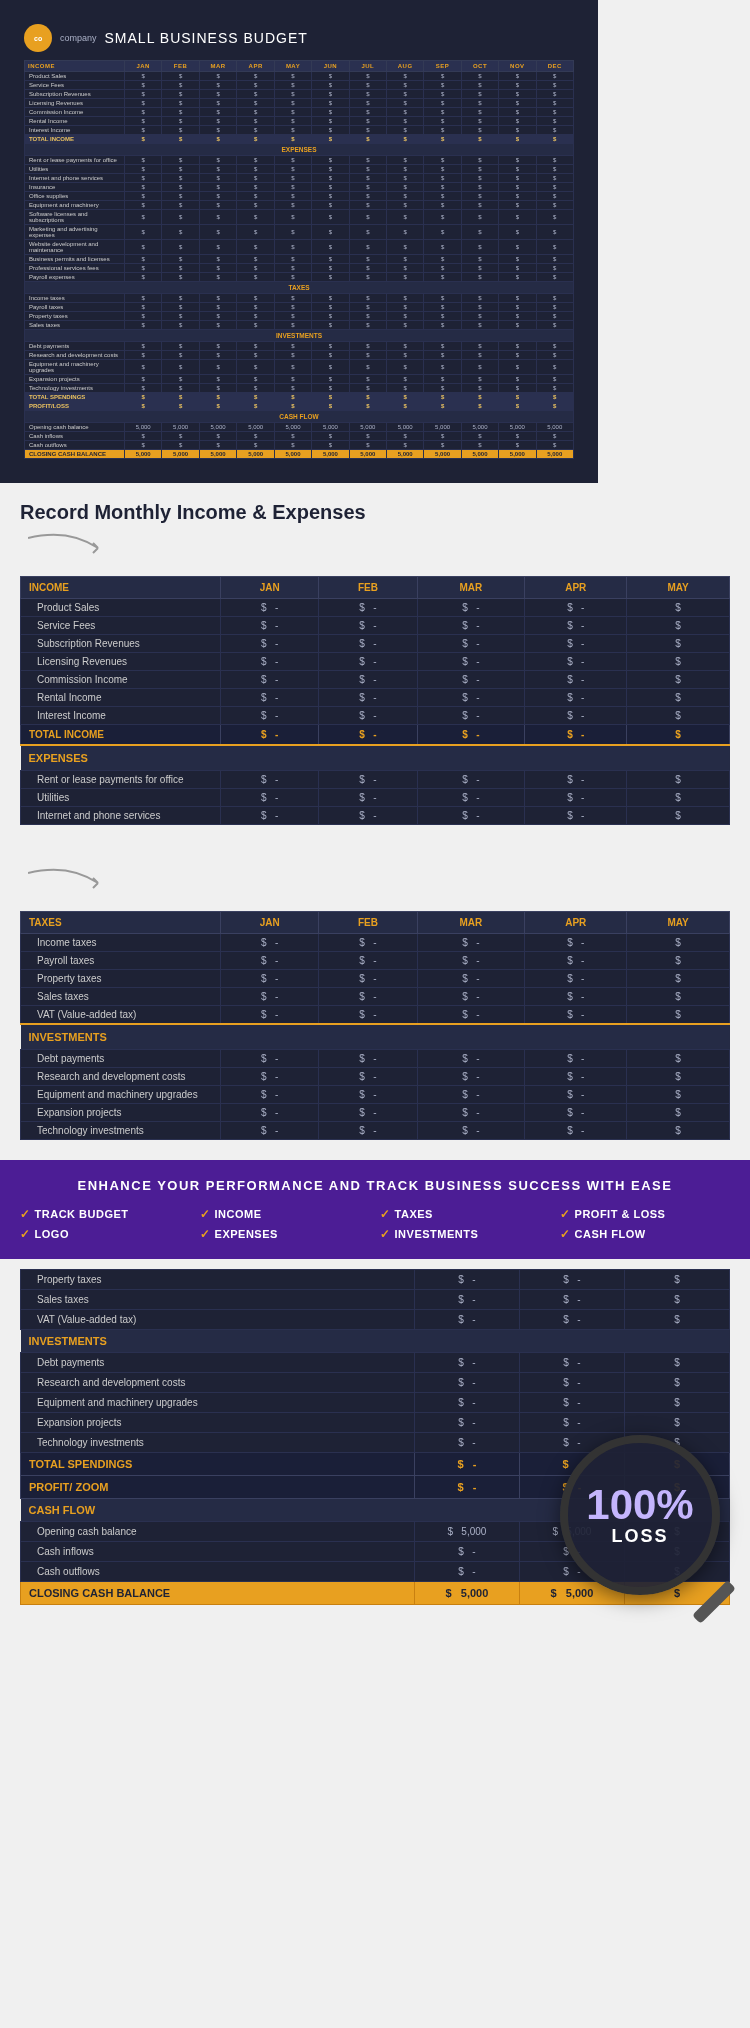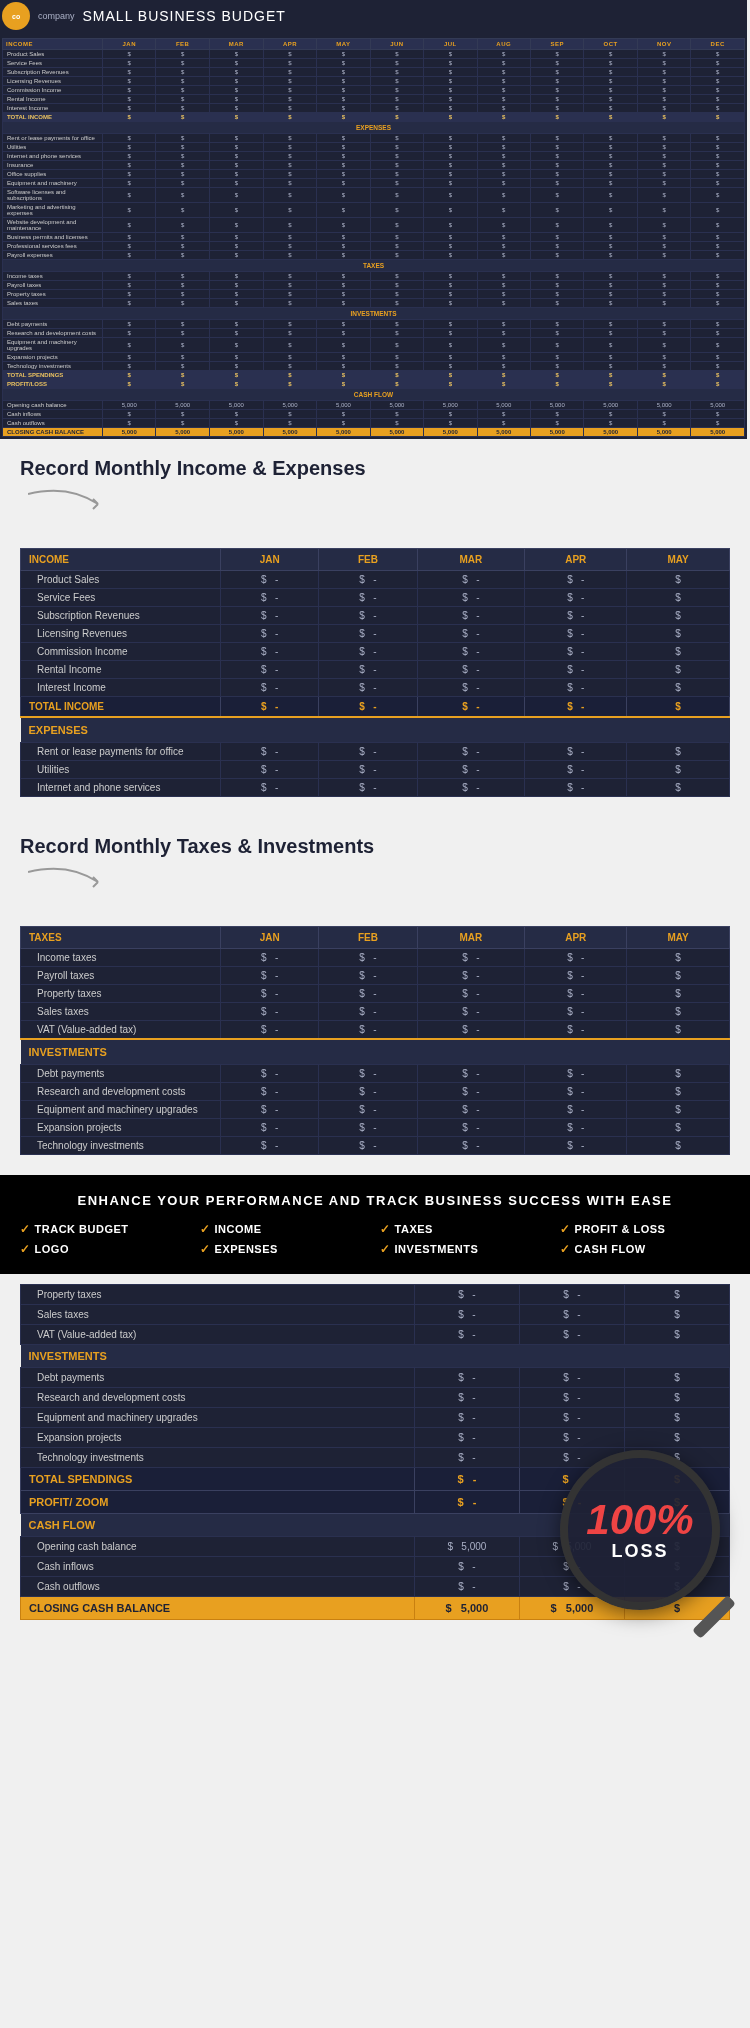--- a/index.html
+++ b/index.html
@@ -5,22 +5,22 @@
     * { margin: 0; padding: 0; box-sizing: border-box; }
     body {
       font-family: Arial, sans-serif;
       background: #f0f0f0;
       width: 750px;
     }
 
     
     .spreadsheet-section {
       background: #1e2235;
-      padding: 2px;
-      width: 747px;
+      padding: 24px;
+      width: 598px;
     }
     .spreadsheet-header {
       display: flex;
       align-items: center;
       gap: 8px;
       margin-bottom: 8px;
     }
     .logo-circle {
       width: 28px;
       height: 28px;
@@ -86,21 +86,21 @@
     }
     .mini-table .closing-row td {
       background: #e8a020;
       color: #1e2235;
       font-weight: bold;
     }
 
     
     .feature-section {
       background: #f0f0f0;
-      padding: 18px 20px 22px 20px;
+      padding: 18px 20px 6px 20px;
     }
     .feature-title {
       font-size: 20px;
       font-weight: bold;
       color: #1e2235;
       margin-bottom: 4px;
     }
     .arrow-line {
       display: flex;
       align-items: center;
@@ -169,21 +169,21 @@
     }
 
     
     .taxes-table-container {
       background: #f0f0f0;
       padding: 0 20px 20px 20px;
     }
 
     
     .banner-section {
-      background: #000000;
+      background: #4c1d95;
       padding: 18px 20px;
       text-align: center;
     }
     .banner-title {
       font-size: 13px;
       font-weight: bold;
       color: white;
       letter-spacing: 1.5px;
       text-transform: uppercase;
       margin-bottom: 14px;
@@ -281,23 +281,22 @@
       display: flex;
       flex-direction: column;
       align-items: center;
       justify-content: center;
       box-shadow: 0 4px 20px rgba(0,0,0,0.5);
       z-index: 10;
     }
     .magnifier-text {
       font-size: 42px;
       font-weight: 900;
-      color: #ef4444;
+      color: #c4b5fd;
       line-height: 1;
-      font-style: italic;
     }
     .magnifier-subtext {
       font-size: 18px;
       font-weight: 700;
       color: white;
       letter-spacing: 2px;
     }
     .magnifier-handle {
       position: absolute;
       right: -8px;
@@ -997,21 +996,20 @@
           <td>$ &nbsp; -</td>
           <td>$ &nbsp; -</td>
           <td>$ &nbsp; -</td>
           <td>$</td>
       </tr>
     </tbody>
   </table>
 </div>
 
 <div class="feature-section">
-  <div class="feature-title">Record Monthly Taxes &amp; Investments</div>
   <div class="arrow-line">
     <svg class="arrow-svg" width="80" height="30" viewBox="0 0 80 30">
       <path d="M0 10 Q40 0 70 20 L65 15 M70 20 L65 25" stroke="#999" stroke-width="2" fill="none"></path>
     </svg>
   </div>
 </div>
 
 <div class="taxes-table-container">
   <table class="data-table">
     <thead>

